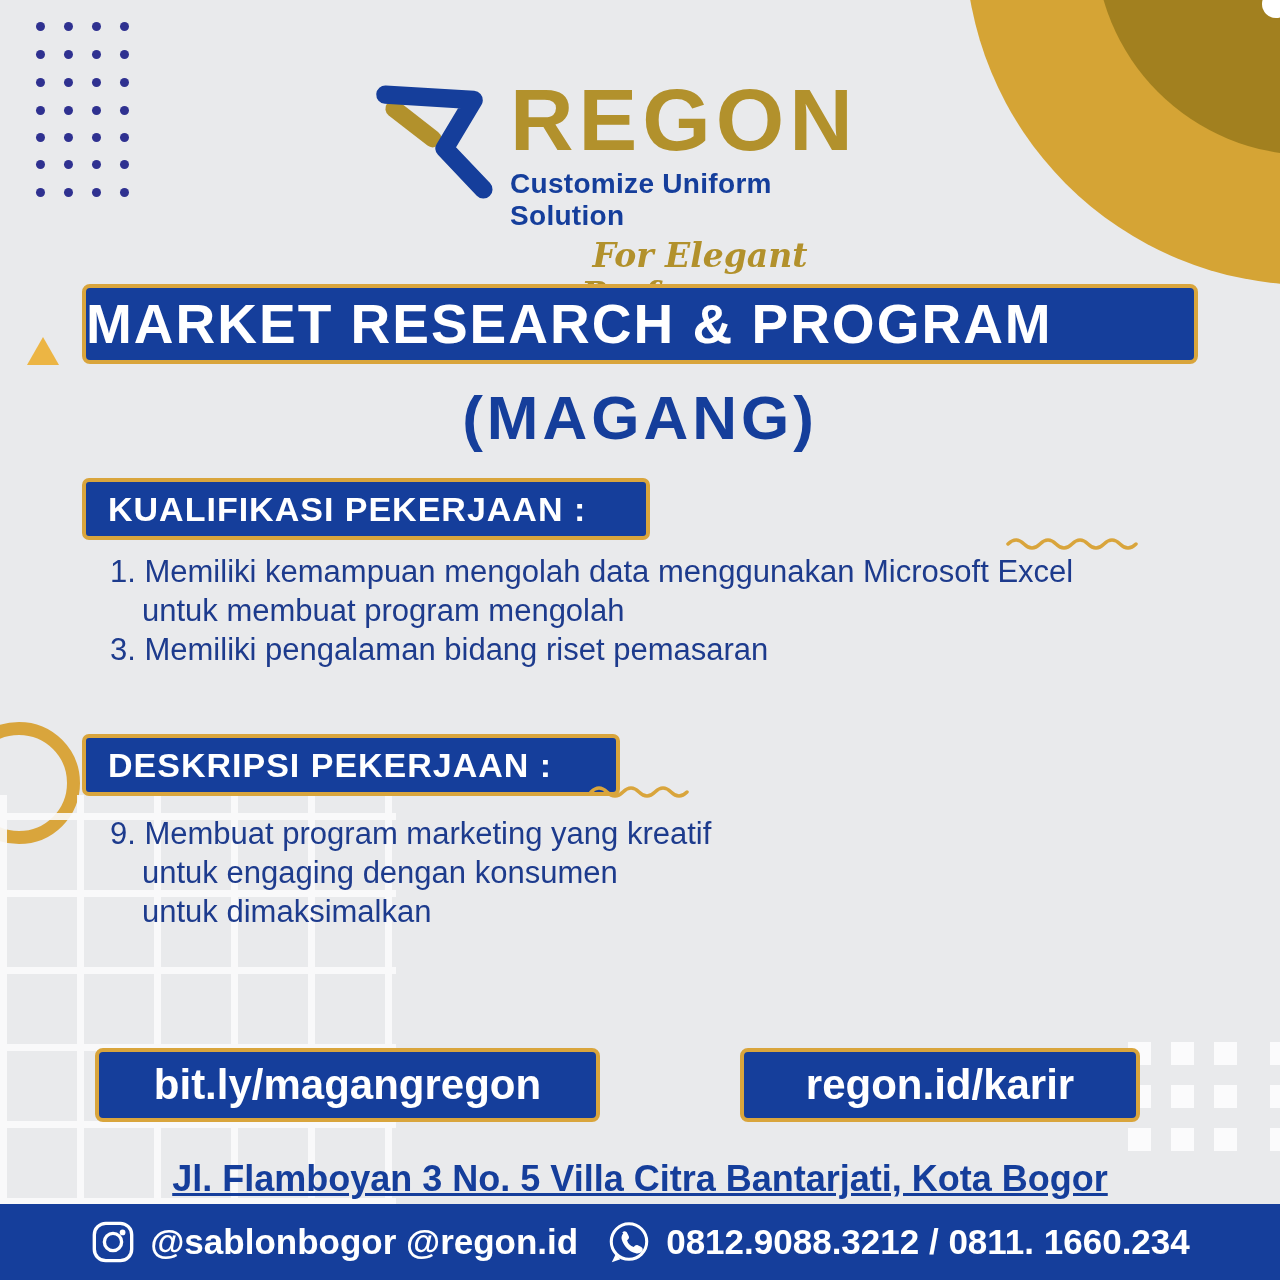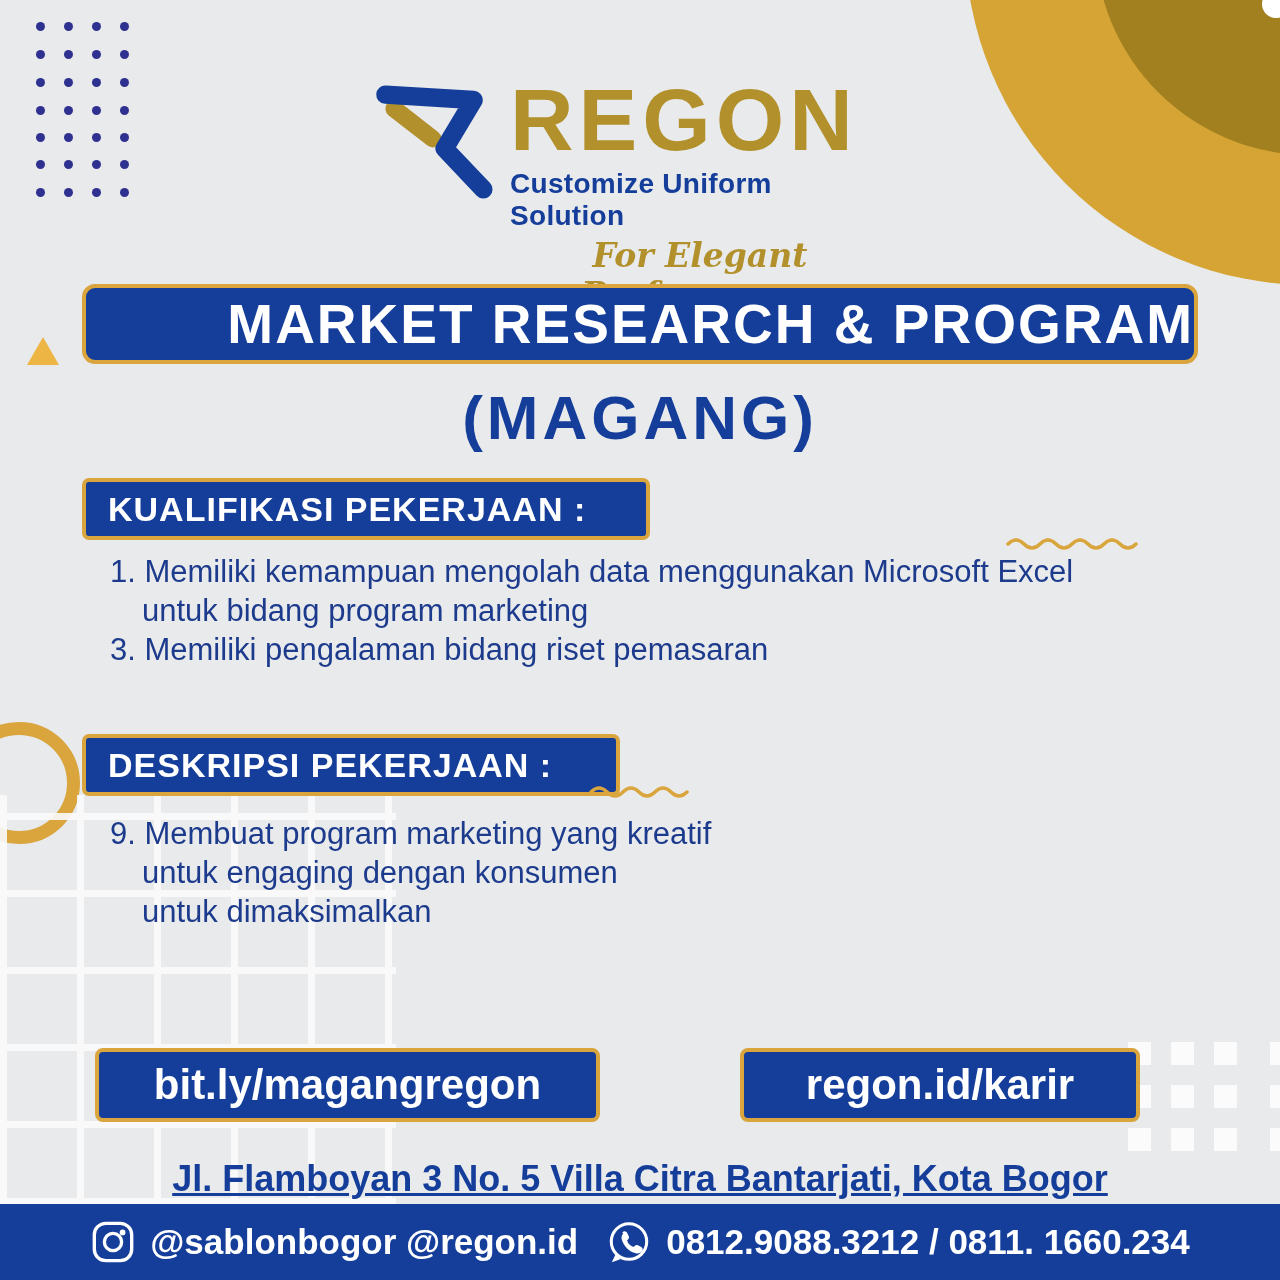--- a/index.html
+++ b/index.html
@@ -45,22 +45,22 @@
   
   .logo-mark{position:absolute;left:366px;top:72px;width:140px;height:140px;}
   .logo-text{position:absolute;left:510px;top:78px;width:380px;text-align:left;}
   .brand{font-size:88px;line-height:84px;font-weight:bold;letter-spacing:5px;color:var(--c-golddark);}
   .subtitle{margin-top:6px;font-size:28px;font-weight:bold;color:var(--c-blue);letter-spacing:.3px;}
   .tagline{margin-top:4px;font-size:33px;font-style:italic;font-weight:bold;text-align:center;
            font-family:"DejaVu Serif", serif;color:var(--c-golddark);}
   
   .title-box{
     position:absolute;left:82px;top:284px;width:1116px;height:80px;box-sizing:border-box;
-    background:var(--c-blue);border:4px solid var(--c-gold);border-radius:13px;
-    display:flex;align-items:center;justify-content:flex-end;
+    background:var(--c-blue);border:4px solid var(--c-gold);border-radius:8px;
+    display:flex;align-items:center;justify-content:flex-start;
     color:var(--c-white);font-size:55px;font-weight:bold;letter-spacing:2px;white-space:nowrap;}
   .magang{position:absolute;left:0;top:382px;width:100%;text-align:center;
     color:var(--c-blue);font-size:62px;font-weight:bold;letter-spacing:4px;}
   
   .sec-box{
     position:absolute;box-sizing:border-box;height:62px;
     background:var(--c-blue);border:4px solid var(--c-gold);border-radius:7px;
     display:flex;align-items:center;padding:12px 22px;
     color:var(--c-white);font-size:34px;font-weight:bold;letter-spacing:1px;white-space:nowrap;}
   .kual-box{left:82px;top:478px;width:568px;}
@@ -117,21 +117,21 @@
     <span>MARKET RESEARCH &amp; PROGRAM</span>
   </div>
   <div class="magang">(MAGANG)</div>
 
   <div class="sec-box kual-box">KUALIFIKASI PEKERJAAN :</div>
   <svg class="wave" style="left:1005px;top:533px" width="140" height="18" viewBox="0 0 140 18">
     <path d="M3 11 Q11 3 19 11 T35 11 T51 11 T67 11 T83 11 T99 11 T115 11 T131 11" fill="none" style="stroke:var(--c-gold)" stroke-width="3.5" stroke-linecap="round"></path>
   </svg>
   <div class="list kual-list">
     <div class="line">1. Memiliki kemampuan mengolah data menggunakan Microsoft Excel</div>
-    <div class="line indent">untuk bidang program marketing</div>
+    <div class="line indent">untuk membuat program mengolah</div>
     <div class="line">3. Memiliki pengalaman bidang riset pemasaran</div>
   </div>
 
   <div class="sec-box desk-box">DESKRIPSI PEKERJAAN :</div>
   <svg class="wave" style="left:588px;top:781px" width="106" height="18" viewBox="0 0 106 18">
     <path d="M3 11 Q11 3 19 11 T35 11 T51 11 T67 11 T83 11 T99 11" fill="none" style="stroke:var(--c-gold)" stroke-width="3.5" stroke-linecap="round"></path>
   </svg>
   <div class="list desk-list">
     <div class="line">9. Membuat program marketing yang kreatif</div>
     <div class="line indent">untuk engaging dengan konsumen</div>

